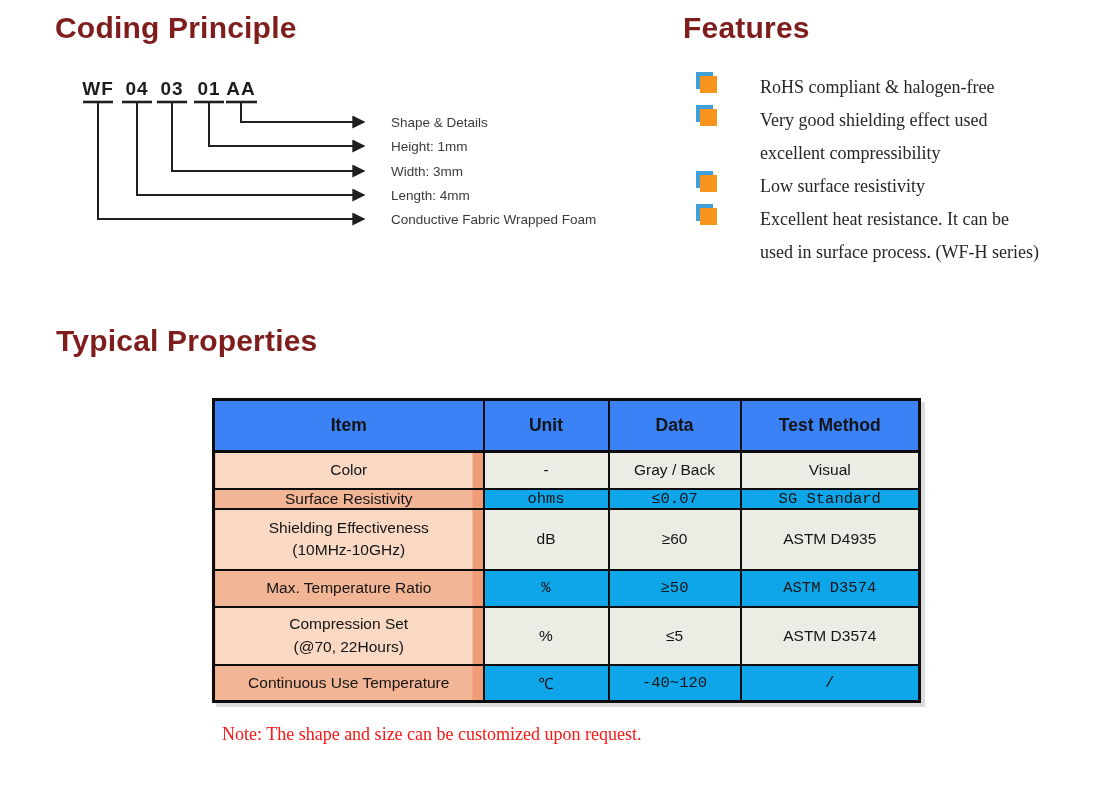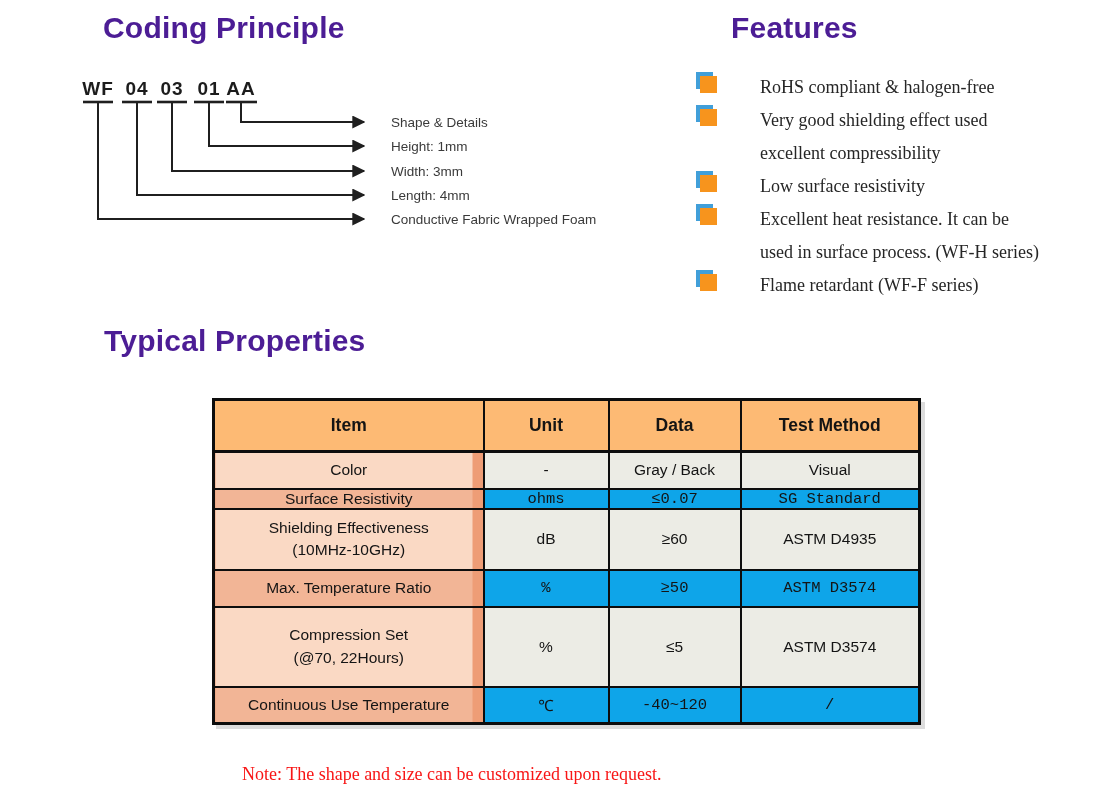--- a/index.html
+++ b/index.html
@@ -3,21 +3,21 @@
 <meta charset="utf-8">
 <style>
   * { margin:0; padding:0; box-sizing:border-box; }
   html,body { background:#ffffff; }
   .page {
     position:relative; width:1120px; height:804px; background:#ffffff;
     font-family:"Liberation Sans", sans-serif; color:#1c1c1c; overflow:hidden;
   }
   .h1 {
     position:absolute; font-family:"Liberation Sans","DejaVu Sans",sans-serif;
-    font-weight:700; font-size:30px; color:#4c1d95; letter-spacing:0.2px;margin-left:48px;
+    font-weight:700; font-size:30px; color:#7f1d1d; letter-spacing:0.2px;
   }
   #coding-title { left:55px; top:11px; }
   #features-title { left:683px; top:11px; }
   #typical-title { left:56px; top:324px; }
 
   
   #coding-diagram { position:absolute; left:80px; top:76px; }
   #coding-diagram text { font-family:"Liberation Sans","DejaVu Sans",sans-serif; fill:#2e2e2e; }
   #coding-diagram .code-seg { font-size:19px; font-weight:700; fill:#1c1c1c; letter-spacing:1px; }
   #coding-diagram .diag-label { font-size:13.5px; fill:#3a3a3a; }
@@ -43,34 +43,34 @@
     border-collapse:collapse; table-layout:fixed;
     box-shadow:4px 4px 0 #dcdcdc;
     font-family:"Liberation Sans","DejaVu Sans",sans-serif;
   }
   #props-table th, #props-table td {
     border:2px solid #0d0d0d; text-align:center; vertical-align:middle;
     font-size:15.5px; color:#141414; padding:0;
   }
   #props-table { border:3px solid #0d0d0d; }
   #props-table th {
-    background:#fdba74; font-size:17.5px; font-weight:700; height:52px;
+    background:#3b82f6; font-size:17.5px; font-weight:700; height:52px;
     border-bottom:3px solid #0d0d0d;
   }
   td.cell-light { background:#ECECE5; }
   td.cell-dark  { background:#0ea5e9;font-family:Liberation Mono, monospace; }
   td.item-light { background:linear-gradient(to right,#FAD9C4 0,#FAD9C4 calc(100% - 11px),#EE9D76 calc(100% - 11px)); }
   td.item-dark  { background:linear-gradient(to right,#F2B596 0,#F2B596 calc(100% - 11px),#EE9D76 calc(100% - 11px)); }
   .cell-lines span { display:block; line-height:1.45; }
 
   
   #note {
-    position:absolute; left:222px; top:764px;
+    position:absolute; left:222px; top:724px;
     font-family:"Liberation Serif","DejaVu Serif",serif;
-    font-size:18px; color:#F81616;margin-left:20px;
+    font-size:18px; color:#F81616;
   }
 </style>
 </head>
 <body>
 
 <div class="page">
 
   <div class="h1" id="coding-title">Coding Principle</div>
 
   <svg id="coding-diagram" width="565" height="170" viewBox="0 0 565 170">
@@ -125,26 +125,20 @@
       <span class="feature-bullet"></span>
       <div class="feature-text">
         <span>Low surface resistivity</span>
       </div>
     </div>
     <div class="feature-item">
       <span class="feature-bullet"></span>
       <div class="feature-text">
         <span>Excellent heat resistance. It can be</span>
         <span>used in surface process. (WF-H series)</span>
-      </div>
-    </div>
-    <div class="feature-item">
-      <span class="feature-bullet"></span>
-      <div class="feature-text">
-        <span>Flame retardant (WF-F series)</span>
       </div>
     </div>
   </div>
 
   <div class="h1" id="typical-title">Typical Properties</div>
 
   <table id="props-table">
     <colgroup>
       <col style="width:270px">
         <col style="width:125px">
@@ -178,21 +172,21 @@
       <td class="cell-light">dB</td>
       <td class="cell-light">≥60</td>
       <td class="cell-light">ASTM D4935</td>
     </tr>
     <tr style="height:37px">
       <td class="item-dark">Max. Temperature Ratio</td>
       <td class="cell-dark">%</td>
       <td class="cell-dark">≥50</td>
       <td class="cell-dark">ASTM D3574</td>
     </tr>
-    <tr style="height:80px">
+    <tr style="height:58px">
       <td class="item-light cell-lines">
         <span>Compression Set</span>
         <span>(@70, 22Hours)</span>
       </td>
       <td class="cell-light">%</td>
       <td class="cell-light">≤5</td>
       <td class="cell-light">ASTM D3574</td>
     </tr>
     <tr style="height:37px">
       <td class="item-dark">Continuous Use Temperature</td>

